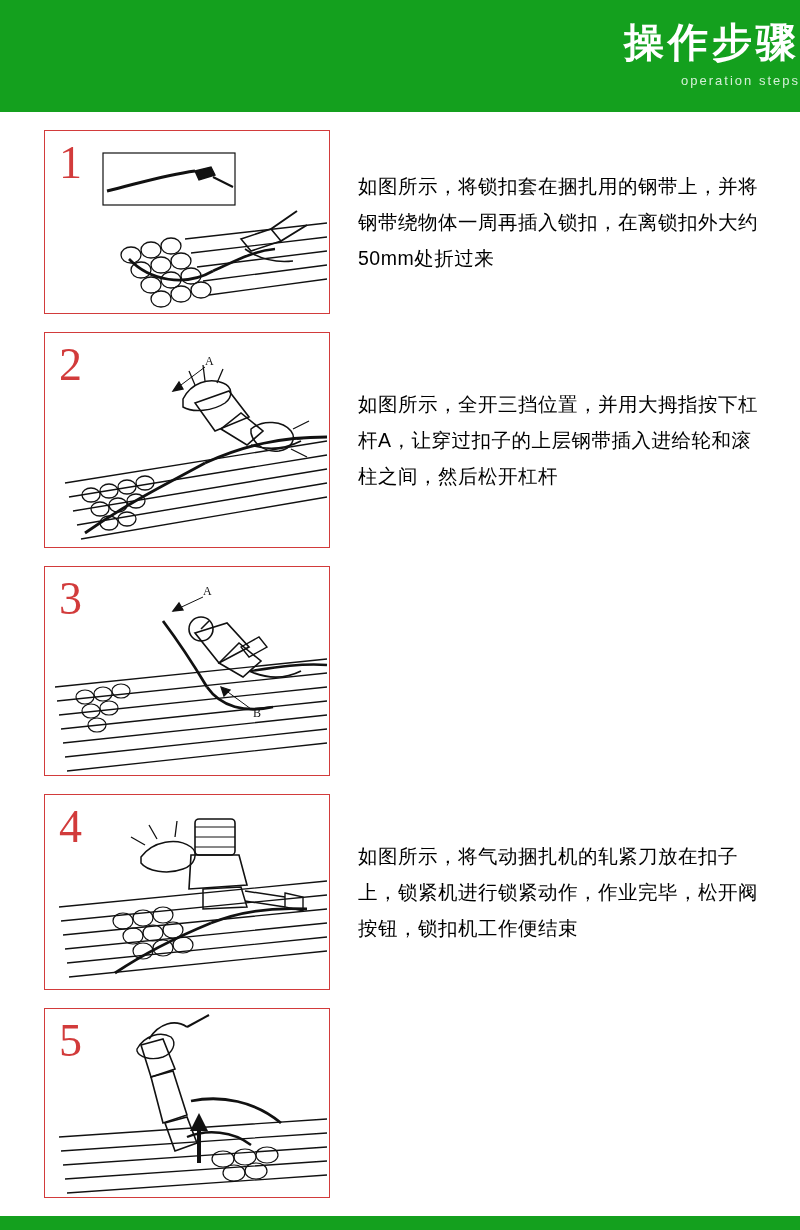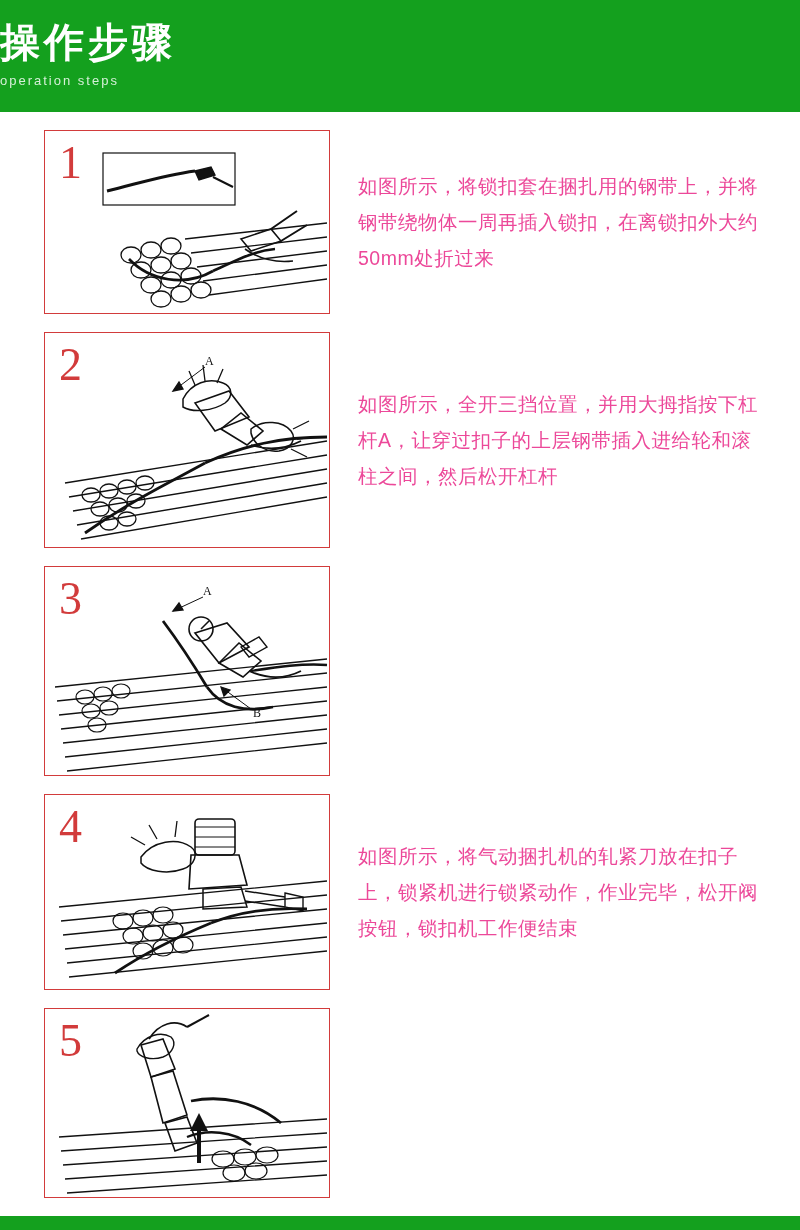--- a/index.html
+++ b/index.html
@@ -15,21 +15,21 @@
     overflow: hidden;
   }
 
   
   .header {
     width: 800px;
     height: 112px;
     background: #14a01e;
     display: flex;
     flex-direction: column;
-    align-items: flex-start;
+    align-items: flex-end;
     justify-content: center;
     box-sizing: border-box;
   }
   .header-title {
     color: #ffffff;
     font-size: 40px;
     font-weight: bold;
     letter-spacing: 4px;
     line-height: 48px;
   }
@@ -71,21 +71,21 @@
   }
   .fig-svg {
     position: absolute;
     left: 0; top: 0;
   }
   .step-text {
     margin-left: 28px;
     margin-right: 30px;
     font-size: 19.5px;
     line-height: 36px;
-    color: #ec4899;
+    color: #000000;
     letter-spacing: 0.5px;
     align-self: center;
     flex: 1;
   }
 
   
   .box1 { width: 286px; height: 184px; }
   .box2 { width: 286px; height: 216px; }
   .box3 { width: 286px; height: 210px; }
   .box4 { width: 286px; height: 196px; }

